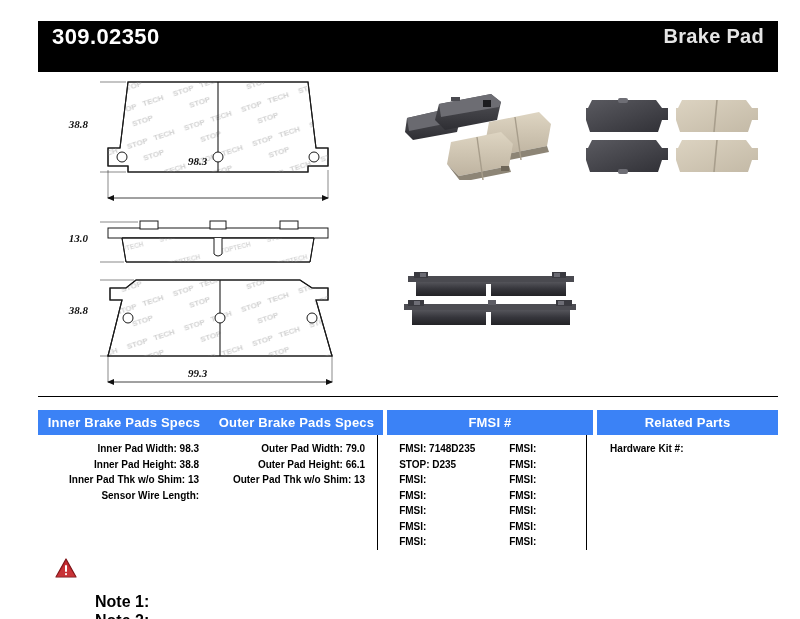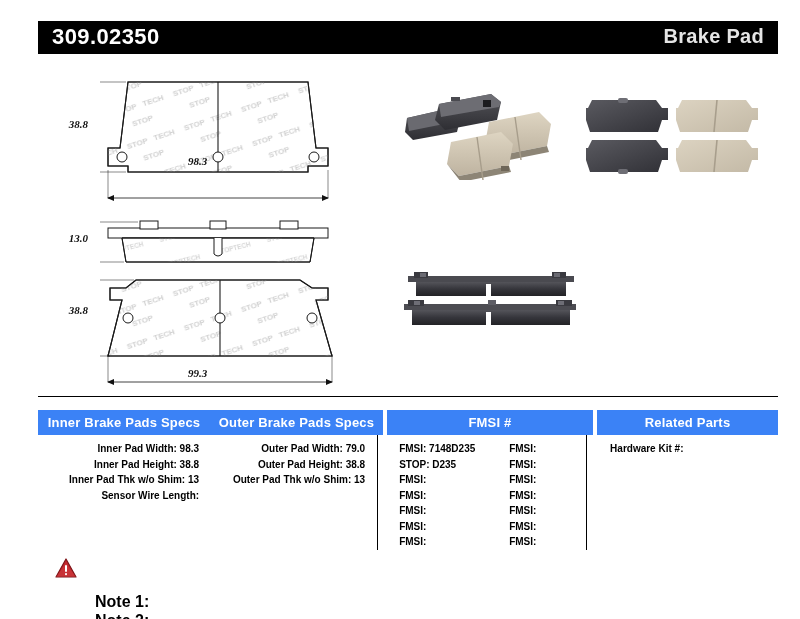--- a/index.html
+++ b/index.html
@@ -5,21 +5,21 @@
   html,body{margin:0;padding:0;}
   body{
     width:800px;height:619px;background:#ffffff;
     font-family:"Liberation Sans", sans-serif;
     -webkit-font-smoothing:antialiased;
     position:relative;overflow:hidden;
   }
   .page{position:absolute;left:0;top:0;width:800px;height:619px;}
 
   
-  .hdr{position:absolute;left:38px;top:21px;width:740px;height:33px;background:#000;}
+  .hdr{position:absolute;left:38px;top:21px;width:740px;height:51px;background:#000;}
   .hdr-part{position:absolute;left:14px;top:3px;font-size:22px;font-weight:bold;color:#fff;letter-spacing:.4px;}
   .hdr-type{position:absolute;right:14px;top:4px;font-size:20px;font-weight:bold;color:#e5e5e5;letter-spacing:.3px;}
 
   
   .draw{position:absolute;}
   .dimtext{
     font-family:"Liberation Serif", serif;
     font-weight:bold;font-style:italic;font-size:11px;color:#111;
     position:absolute;white-space:nowrap;
   }
@@ -285,21 +285,21 @@
 
       <div class="bcol" style="width:172px;">
         <div class="specline right" style="padding-right:8px;">Inner Pad Width: 98.3</div>
         <div class="specline right" style="padding-right:8px;">Inner Pad Height: 38.8</div>
         <div class="specline right" style="padding-right:8px;">Inner Pad Thk w/o Shim: 13</div>
         <div class="specline right" style="padding-right:8px;">Sensor Wire Length:</div>
       </div>
 
       <div class="bcol" style="width:173px;">
         <div class="specline right" style="padding-right:12px;">Outer Pad Width: 79.0</div>
-        <div class="specline right" style="padding-right:12px;">Outer Pad Height: 38.8</div>
+        <div class="specline right" style="padding-right:12px;">Outer Pad Height: 66.1</div>
         <div class="specline right" style="padding-right:12px;">Outer Pad Thk w/o Shim: 13</div>
       </div>
 
       <div class="colsep"></div>
 
       <div class="bcol" style="width:209px;display:flex;">
         <div style="width:110px;padding-left:8px;">
           <div class="specline left">FMSI:  7148D235</div>
           <div class="specline left">STOP:  D235</div>
           <div class="specline left">FMSI:</div>

